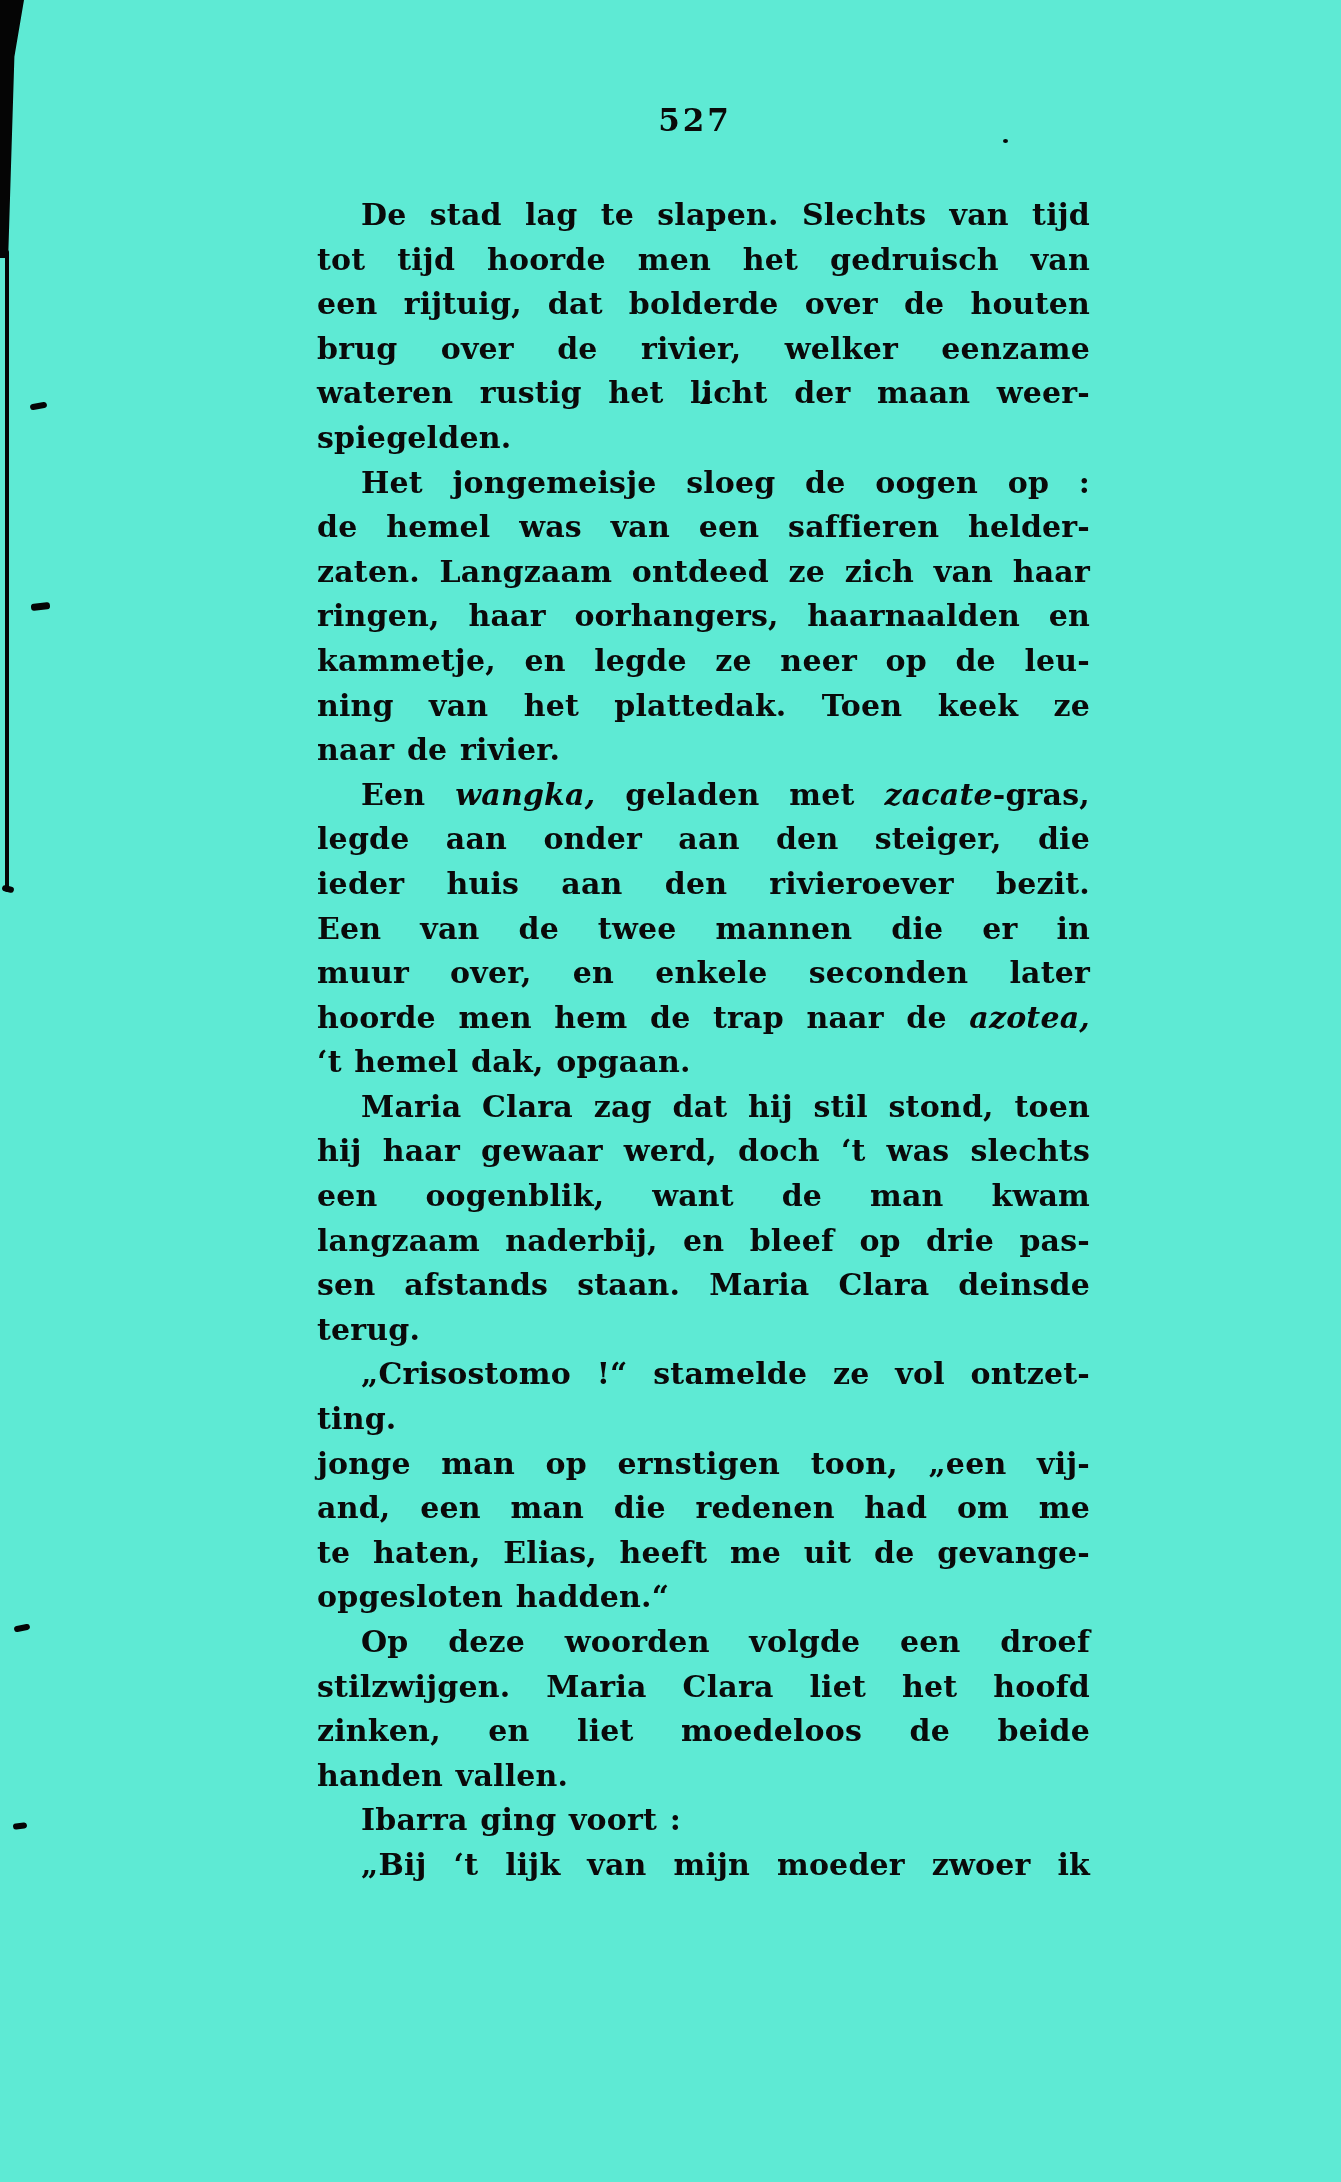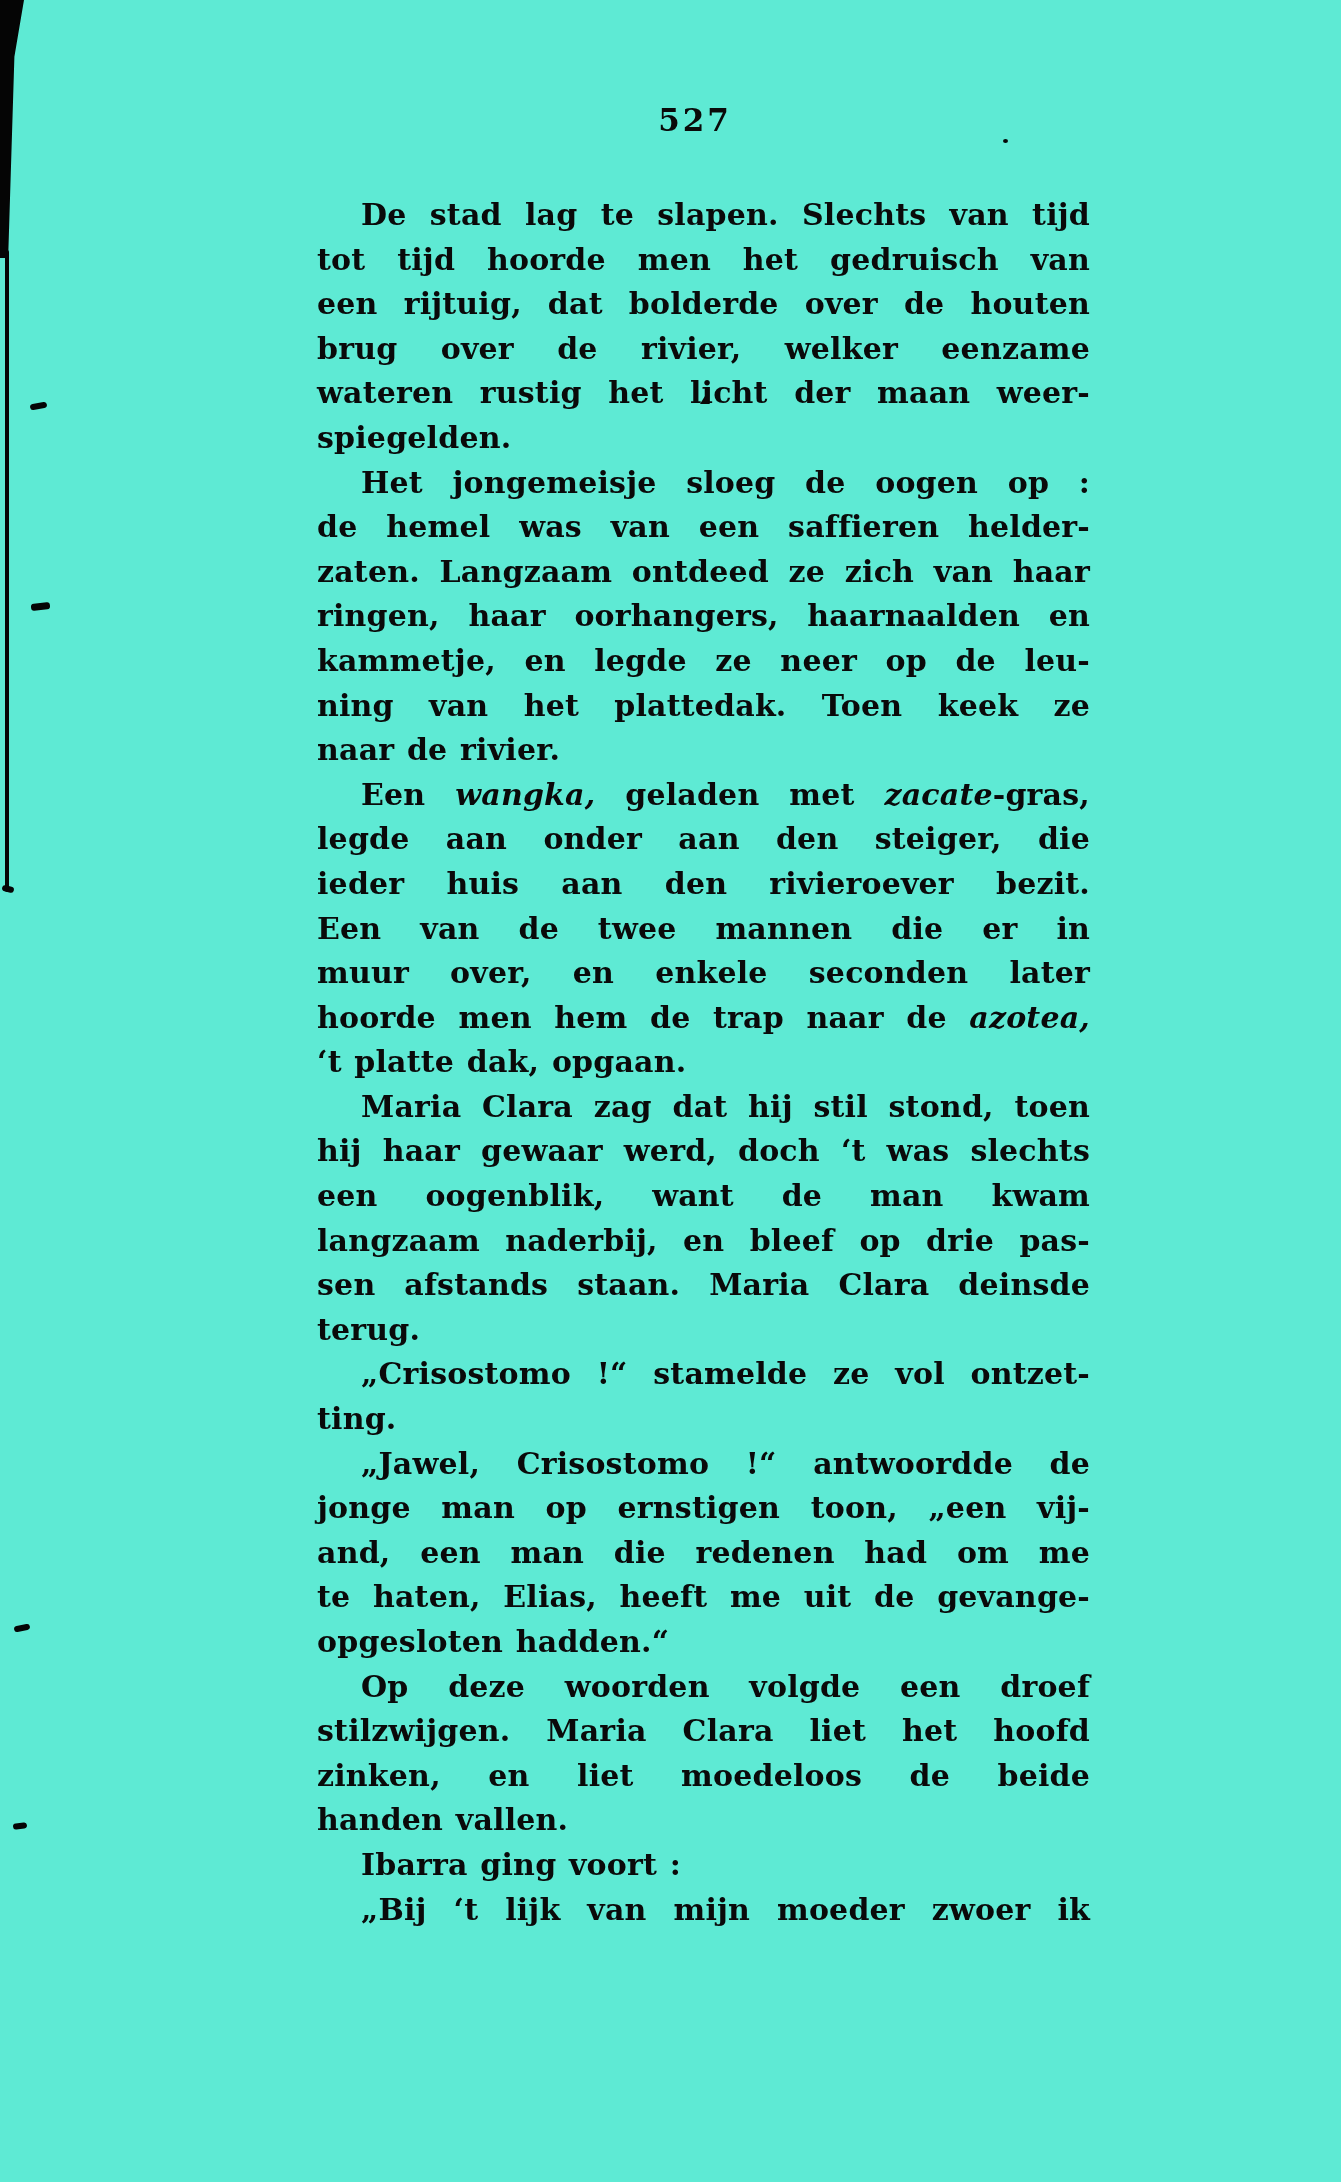--- a/index.html
+++ b/index.html
@@ -76,30 +76,29 @@
       <div class="line just"><span>ringen, haar oorhangers, haarnaalden en</span></div>
       <div class="line just"><span>kammetje, en legde ze neer op de leu-</span></div>
       <div class="line just"><span>ning van het plattedak. Toen keek ze</span></div>
       <div class="line"><span>naar de rivier.</span></div>
       <div class="line indent just"><span>Een </span><span class="it">wangka,</span><span> geladen met </span><span class="it">zacate</span><span>-gras,</span></div>
       <div class="line just"><span>legde aan onder aan den steiger, die</span></div>
       <div class="line just"><span>ieder huis aan den rivieroever bezit.</span></div>
       <div class="line just"><span>Een van de twee mannen die er in</span></div>
       <div class="line just"><span>muur over, en enkele seconden later</span></div>
       <div class="line just"><span>hoorde men hem de trap naar de </span><span class="it">azotea,</span></div>
-      <div class="line"><span>‘t platte dak, opgaan.</span></div>
+      <div class="line"><span>‘t hemel dak, opgaan.</span></div>
       <div class="line indent just"><span>Maria Clara zag dat hij stil stond, toen</span></div>
       <div class="line just"><span>hij haar gewaar werd, doch ‘t was slechts</span></div>
       <div class="line just"><span>een oogenblik, want de man kwam</span></div>
       <div class="line just"><span>langzaam naderbij, en bleef op drie pas-</span></div>
       <div class="line just"><span>sen afstands staan. Maria Clara deinsde</span></div>
       <div class="line"><span>terug.</span></div>
       <div class="line indent just"><span>„Crisostomo !“ stamelde ze vol ontzet-</span></div>
       <div class="line"><span>ting.</span></div>
-      <div class="line indent just"><span>„Jawel, Crisostomo !“ antwoordde de</span></div>
       <div class="line just"><span>jonge man op ernstigen toon, „een vij-</span></div>
       <div class="line just"><span>and, een man die redenen had om me</span></div>
       <div class="line just"><span>te haten, Elias, heeft me uit de gevange-</span></div>
       <div class="line"><span>opgesloten hadden.“</span></div>
       <div class="line indent just"><span>Op deze woorden volgde een droef</span></div>
       <div class="line just"><span>stilzwijgen. Maria Clara liet het hoofd</span></div>
       <div class="line just"><span>zinken, en liet moedeloos de beide</span></div>
       <div class="line"><span>handen vallen.</span></div>
       <div class="line indent"><span>Ibarra ging voort :</span></div>
       <div class="line indent just"><span>„Bij ‘t lijk van mijn moeder zwoer ik</span></div>

